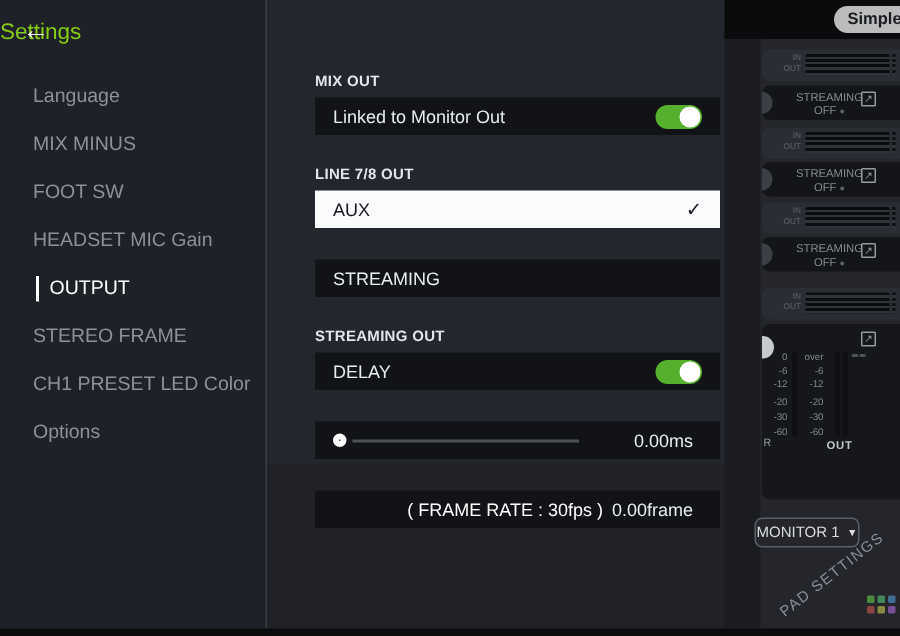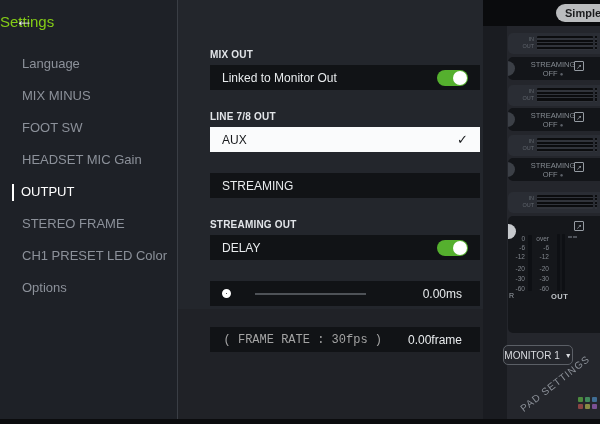--- a/index.html
+++ b/index.html
@@ -6,40 +6,40 @@
   *{box-sizing:border-box;font-family:"Liberation Sans",sans-serif;}
   .stage{position:relative;width:600px;height:424px;background:#202227;overflow:hidden;}
 
   
   .sidebar{position:absolute;left:0;top:0;width:177px;height:419px;background:#1e2127;}
   .sb-header{position:relative;height:44px;}
   .back-arrow{position:absolute;left:15px;top:10px;font-size:18px;color:#f2f3f5;cursor:default;}
   .sb-title{line-height:44px;font-size:15px;color:#84cc16;}
   .sb-nav{margin-top:4px;}
   .sb-item{position:relative;height:32px;line-height:32px;padding-left:22px;font-size:13px;color:#8c919a;white-space:nowrap;}
-  .sb-item.active{color:#ffffff;padding-left:21px;}
+  .sb-item.active{color:#ffffff;padding-left:21px;margin-left:12px;}
   .active-bar{position:absolute;left:12px;top:8px;width:2px;height:17px;background:#ffffff;}
 
   .v-divider{position:absolute;left:177px;top:0;width:1px;height:419px;background:#3a3e45;}
 
   
   .main{position:absolute;left:178px;top:0;width:305px;height:309px;background:#23262c;padding:49px 3px 0 32px;}
   .sec{margin-bottom:12px;}
   .sec-title{font-size:10px;font-weight:bold;color:#e2e5e9;letter-spacing:.2px;margin-bottom:5px;}
-  .row{height:25px;background:#111316;display:flex;align-items:center;padding:0 12px;margin-bottom:21px;font-size:12px;color:#e9ecee;gap:20px;}
+  .row{height:25px;background:#111316;display:flex;align-items:center;padding:0 12px;margin-bottom:21px;font-size:12px;color:#e9ecee;}
   .row.white{background:#fafbfc;color:#16181b;}
   .check{margin-left:auto;font-size:13px;color:#16181b;}
   .toggle{position:relative;width:31px;height:16px;border-radius:8px;margin-left:auto;}
   .toggle .knob{position:absolute;right:1px;top:1px;width:14px;height:14px;border-radius:50%;background:#ffffff;}
   .slider-row{padding-right:18px;}
   .s-knob{width:9px;height:9px;border:4px solid #ffffff;border-radius:50%;background:#17191c;flex:0 0 auto;}
   .s-track{flex:1;height:2px;background:#4e5257;margin-left:4px;margin-right:16px;}
   .s-value{width:60px;text-align:right;}
   .frame-row{justify-content:flex-end;padding-right:18px;}
-  .frame-label{color:#a3a3a3;font-family:Liberation Mono, monospace;}
+  .frame-label{color:#ffffff;}
   .frame-value{width:60px;text-align:right;}
 
   
   .gapcol{position:absolute;left:483px;top:26px;width:24px;height:393px;background:#1a1c21;}
   .dock{position:absolute;left:507px;top:26px;width:93px;height:393px;background:#24262c;}
   .meterbox{position:absolute;left:1px;width:99px;height:21px;background:#2a2d34;border-radius:5px;display:flex;padding:3px 0 0 8px;}
   .m-labels{width:18px;font-size:5.5px;line-height:7px;color:#5f656c;text-align:right;margin-right:3px;}
   .m-bars{width:56px;height:14px;border-radius:1px;background:repeating-linear-gradient(180deg,#0b0c0e 0 2px,#31343b 2px 3.5px);}
   .m-dots{width:2px;height:14px;margin-left:2px;background:repeating-linear-gradient(180deg,#0b0c0e 0 2px,#31343b 2px 3.5px);}
   .streambox{position:absolute;left:1px;width:99px;height:23px;background:#131519;border-radius:5px;overflow:hidden;}

